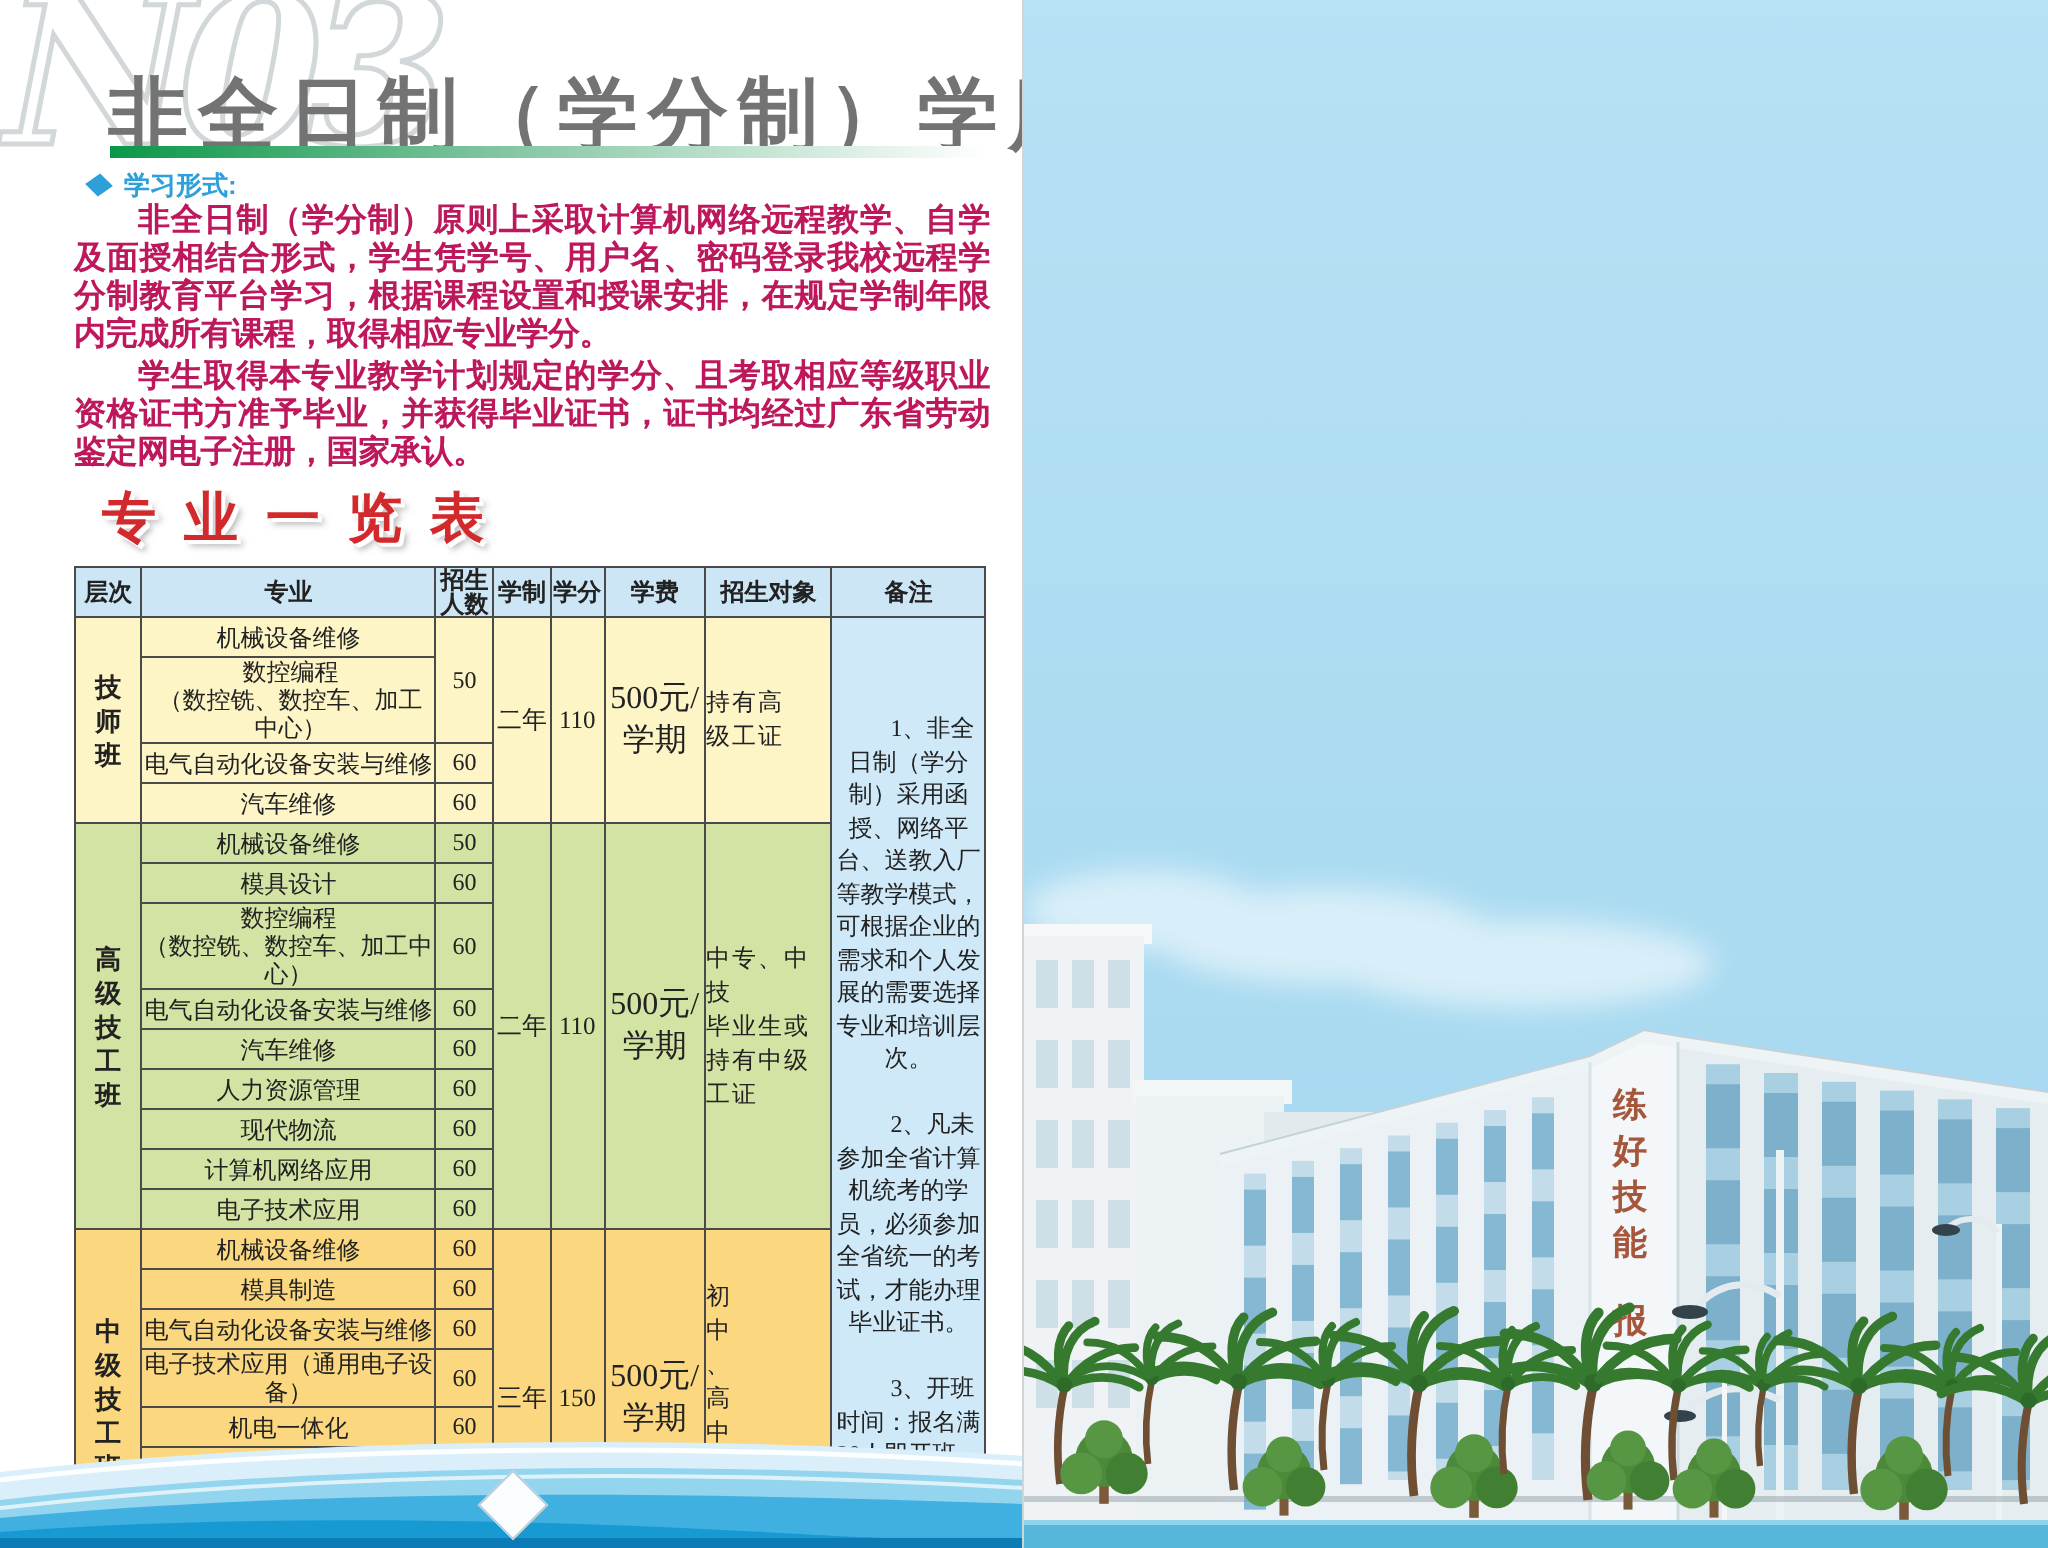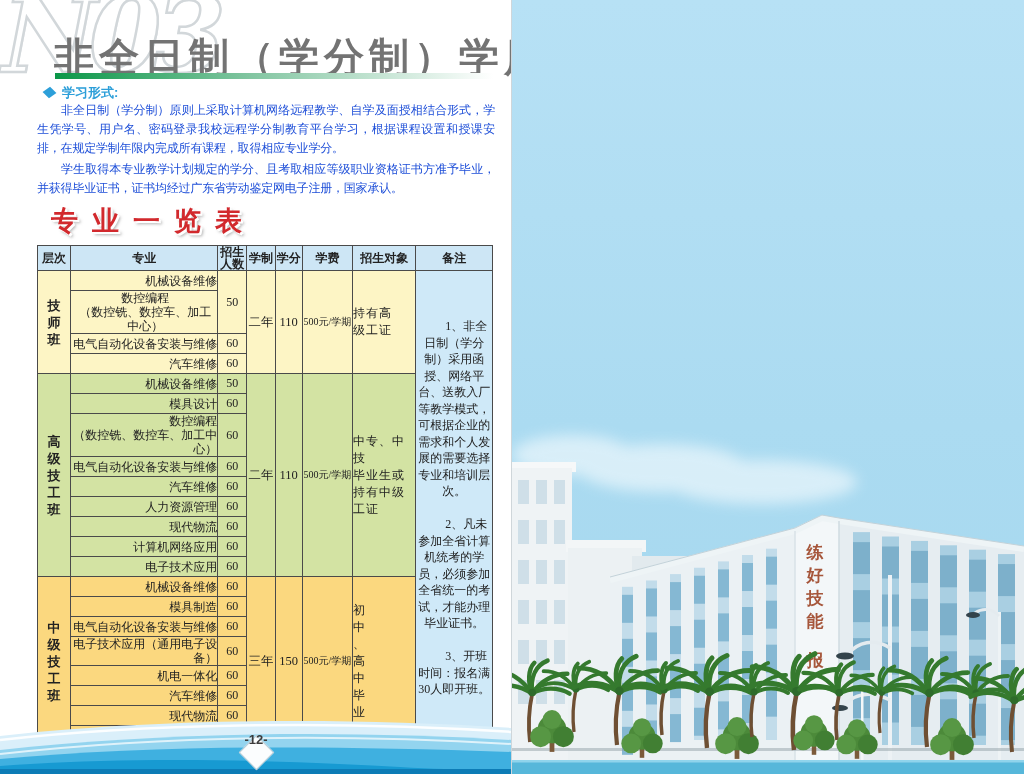--- a/index.html
+++ b/index.html
@@ -20,35 +20,35 @@
     color:#737373; letter-spacing:5px; white-space:nowrap;
   }
   .title-underline {
     position:absolute; left:55px; top:73px; width:438px; height:6px;
     background:linear-gradient(90deg,#0a9748 0%, #83c6a2 45%, #ffffff 100%);
   }
   .content { position:absolute; left:37px; top:84px; width:458px; }
   .bullet-row { display:flex; align-items:center; gap:8px; height:15px; margin:1px 0 1px 8px; }
   .diamond { width:9px; height:9px; background:#2d9fd9; transform:rotate(45deg) skewX(-10deg); flex:0 0 auto; }
   .bullet-label { color:#2d9fd9; font-weight:bold; font-size:13px; }
-  .para { margin:1px 0 2px; font-size:12px; line-height:19px; color:#1d4ed8; text-indent:2em; text-align:justify; letter-spacing:-0.2px; }
+  .para { margin:1px 0 2px; font-size:16px; line-height:19px; color:#be185d; text-indent:2em; text-align:justify; letter-spacing:-0.2px;font-weight:bold; }
   .table-title {
     margin:5px 0 6px; text-align:left; font-family:"DejaVu Serif", serif;
     font-size:27px; font-weight:bold; color:#d2292d; letter-spacing:14px; text-indent:14px;
     text-shadow:1px 1px 0 #fff, 2px 2px 0 #fff, 3px 3px 3px rgba(110,110,110,.55);
   }
   table.majors { border-collapse:collapse; width:456px; table-layout:fixed; border:1.5px solid #3f3f3f;font-family:Liberation Serif, serif; }
   .majors th, .majors td { border:1px solid #4a4a4a; color:#222; padding:0; overflow:hidden; }
   .majors thead th { background:#cde6f5; font-size:12px; font-weight:bold; height:24px; line-height:12px; white-space:pre-line; }
   .cell-level  { white-space:pre-line; font-weight:bold; font-size:13px; line-height:17px; text-align:center; }
-  .cell-major  { font-size:12px; padding:2px 2px 2px 6px; line-height:14px; white-space:pre-line; text-align:right; }
+  .cell-major  { font-size:12px; padding:2px 2px 2px 6px; line-height:14px; white-space:pre-line; text-align:center; }
   .cell-major.center { text-align:center; padding-left:2px; }
   .cell-num    { text-align:center; font-size:12px; }
   .cell-duration,.cell-credits { text-align:center; font-size:12.5px; }
-  .cell-fee    { text-align:center; font-size:10px;margin-left:44px; }
+  .cell-fee    { text-align:center; font-size:16px;margin-left:44px; }
   .cell-target { text-align:left; font-size:12px; white-space:pre-line; line-height:17px; letter-spacing:1px; }
   .cell-remark { background:#cfe9f8; font-size:12px; line-height:16.5px; white-space:pre-line; padding:4px 5px; vertical-align:middle; text-align:center; }
   .footnote {
     margin:5px 0 0; color:#e2252a; font-weight:bold; font-size:12px; white-space:nowrap;
     transform:scaleX(.97); transform-origin:left center; letter-spacing:0.2px;
   }
   .waves { position:absolute; left:0; bottom:0; width:512px; height:62px; }
   .pagenum-wrap { position:absolute; left:0; bottom:0; width:512px; height:56px; }
   .diamond-badge {
     position:absolute; left:50%; bottom:9px; width:23px; height:23px; margin-left:-12px;
@@ -242,21 +242,20 @@
       <path d="M0,28 C140,12 330,8 512,20" fill="none" stroke="#ffffff" stroke-width="2.5" opacity="0.9"></path>
       <path d="M0,38 C160,20 340,18 512,28 L512,62 L0,62 Z" fill="#93d4ef"></path>
       <path d="M0,42 C160,24 340,22 512,32" fill="none" stroke="#ffffff" stroke-width="2" opacity="0.7"></path>
       <path d="M0,47 C150,33 320,33 512,40 L512,62 L0,62 Z" fill="#3fb0e0"></path>
       <path d="M0,54 C120,45 260,47 400,55 C450,58 490,58 512,57 L512,62 L0,62 Z" fill="#179ad2"></path>
       <rect x="0" y="57" width="512" height="5" fill="#0d7cb6"></rect>
     </svg>
 
     <div class="pagenum-wrap">
       <div class="diamond-badge"></div>
-      <div class="pagenum">-12-</div>
     </div>
   </div>
 
   <div class="page-right">
     <svg class="photo" viewBox="0 0 512 774" aria-hidden="true">
       <defs>
         <linearGradient id="sky" x1="0" y1="0" x2="0" y2="1">
           <stop offset="0" stop-color="#b7e1f5"></stop>
           <stop offset="0.55" stop-color="#abdbf1"></stop>
           <stop offset="1" stop-color="#a5d7ee"></stop>

